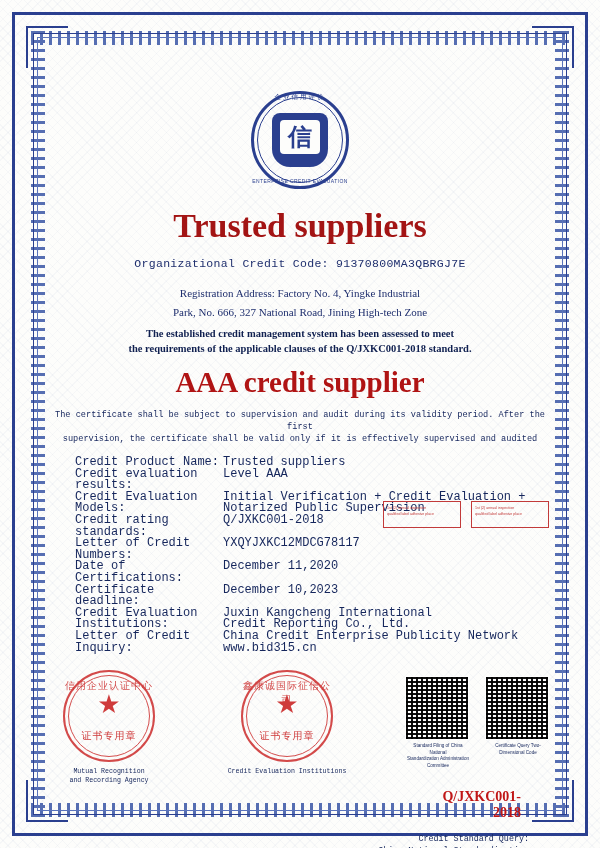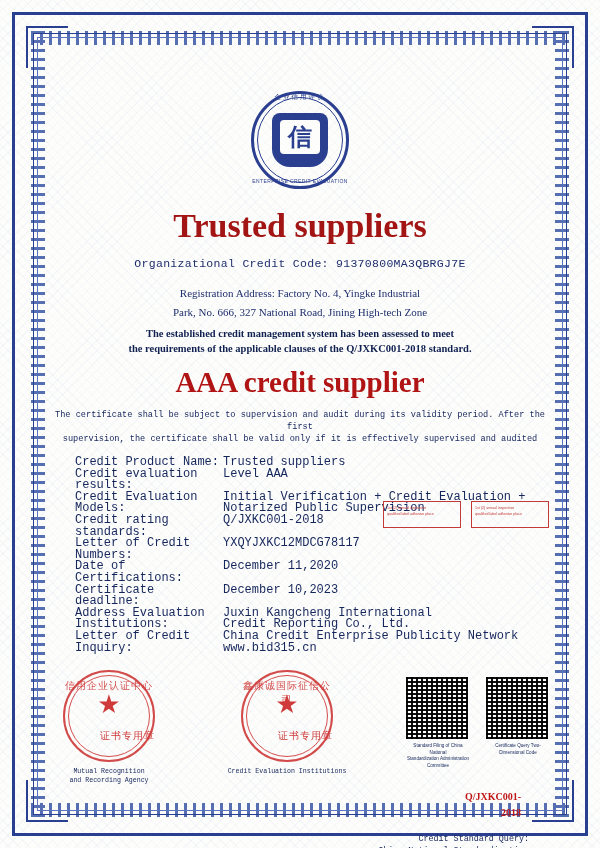--- a/index.html
+++ b/index.html
@@ -284,21 +284,20 @@
     line-height: 26px;
   }
   .seal .seal-cn {
     position: absolute;
     left: 0; right: 0;
     bottom: 19px;
     color: #cf3b3b;
     font-size: 10px;
     letter-spacing: 1px;
     font-family: "DejaVu Sans", sans-serif;
-    text-align: right;
   }
   .seal .arc {
     position: absolute;
     left: 0; right: 0; top: 9px;
     color: #cf3b3b;
     font-size: 10px;
     letter-spacing: 1px;
     font-family: "DejaVu Sans", sans-serif;
     opacity: 0.9;
   }
@@ -333,21 +332,21 @@
     color: #15265c;
     font-family: "Liberation Sans", sans-serif;
     width: 66px;
   }
 
   .std-number {
     margin-top: 4px;
     text-align: right;
     padding-right: 34px;
     color: #c01616;
-    font-size: 10px;
+    font-size: 14px;
     font-weight: bold;
     line-height: 16px;
     font-family: "Liberation Serif", serif;
   }
   .query-block {
     margin-top: 12px;
     text-align: right;
     padding-right: 26px;
     color: #15265c;
     font-size: 8.4px;
@@ -430,21 +429,21 @@
       </div>
       <div class="detail-row">
         <div class="detail-label">Date of Certifications:</div>
         <div class="detail-value">December 11,2020</div>
       </div>
       <div class="detail-row">
         <div class="detail-label">Certificate deadline:</div>
         <div class="detail-value">December 10,2023</div>
       </div>
       <div class="detail-row">
-        <div class="detail-label">Address Evaluation Institutions:</div>
+        <div class="detail-label">Credit Evaluation Institutions:</div>
         <div class="detail-value">
           <span class="vline">Juxin Kangcheng International</span>
           <span class="vline">Credit Reporting Co., Ltd.</span>
         </div>
       </div>
       <div class="detail-row">
         <div class="detail-label">Letter of Credit Inquiry:</div>
         <div class="detail-value">
           <span class="vline">China Credit Enterprise Publicity Network</span>
           <span class="vline">www.bid315.cn</span>

